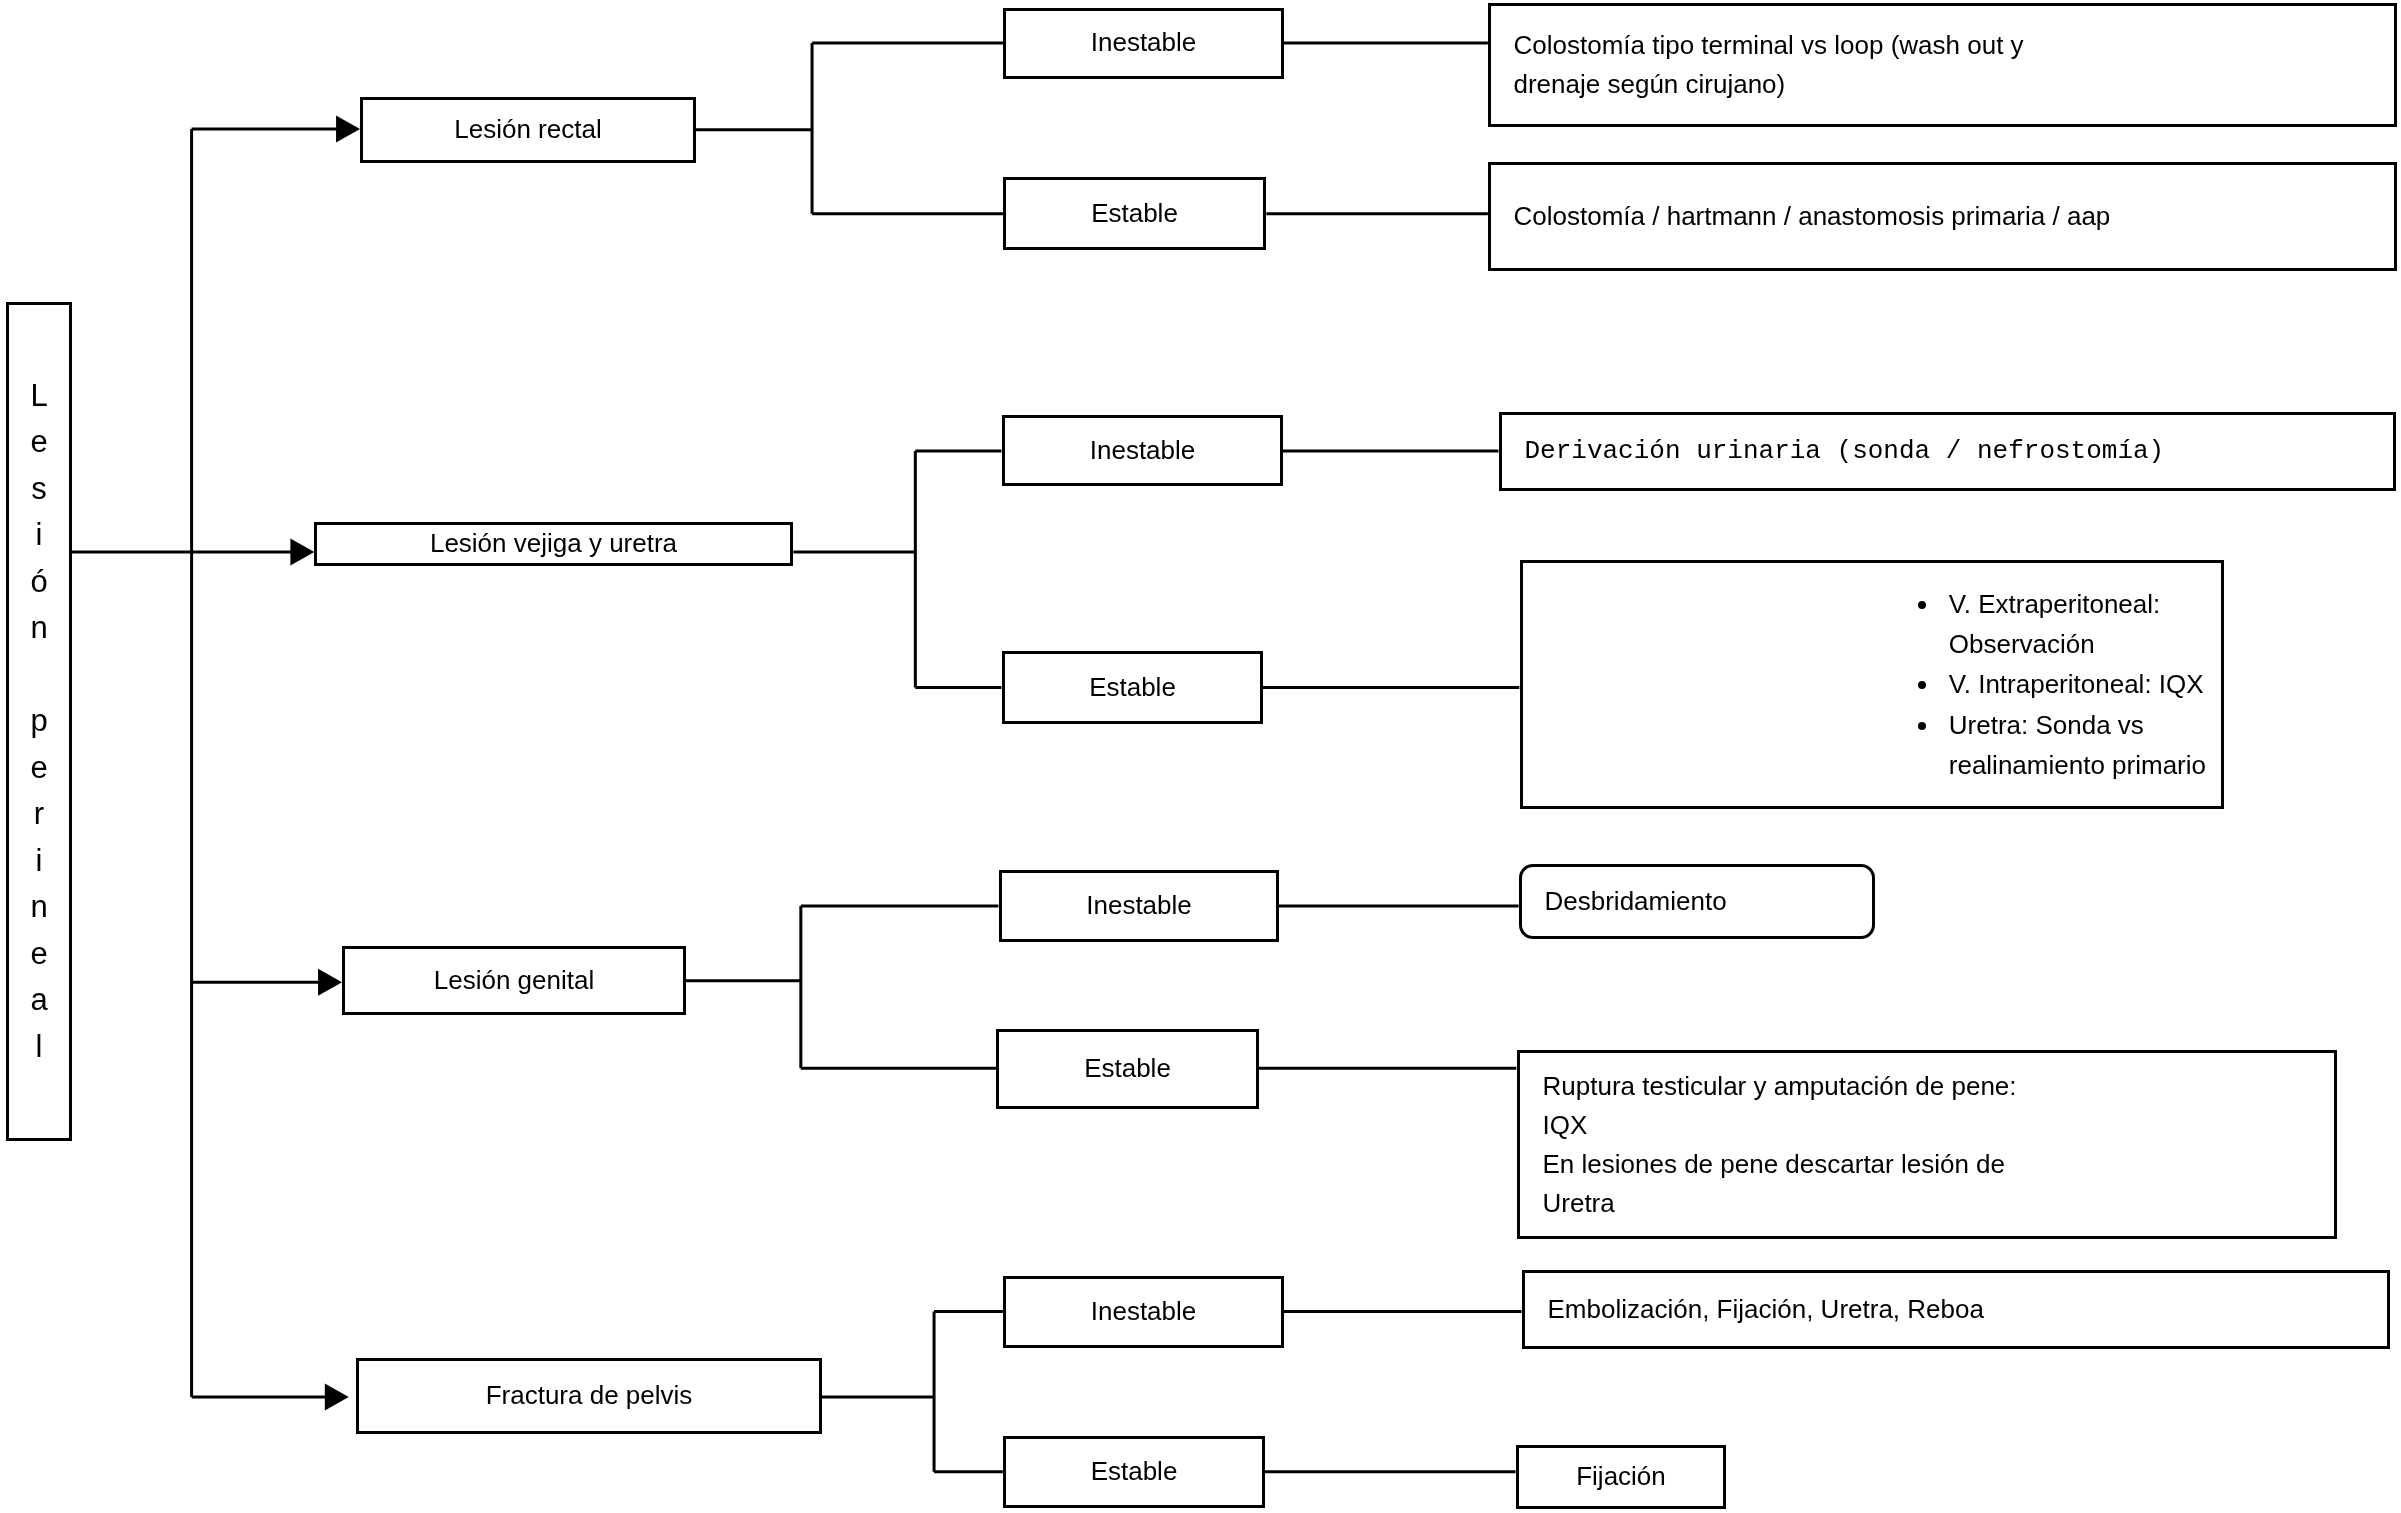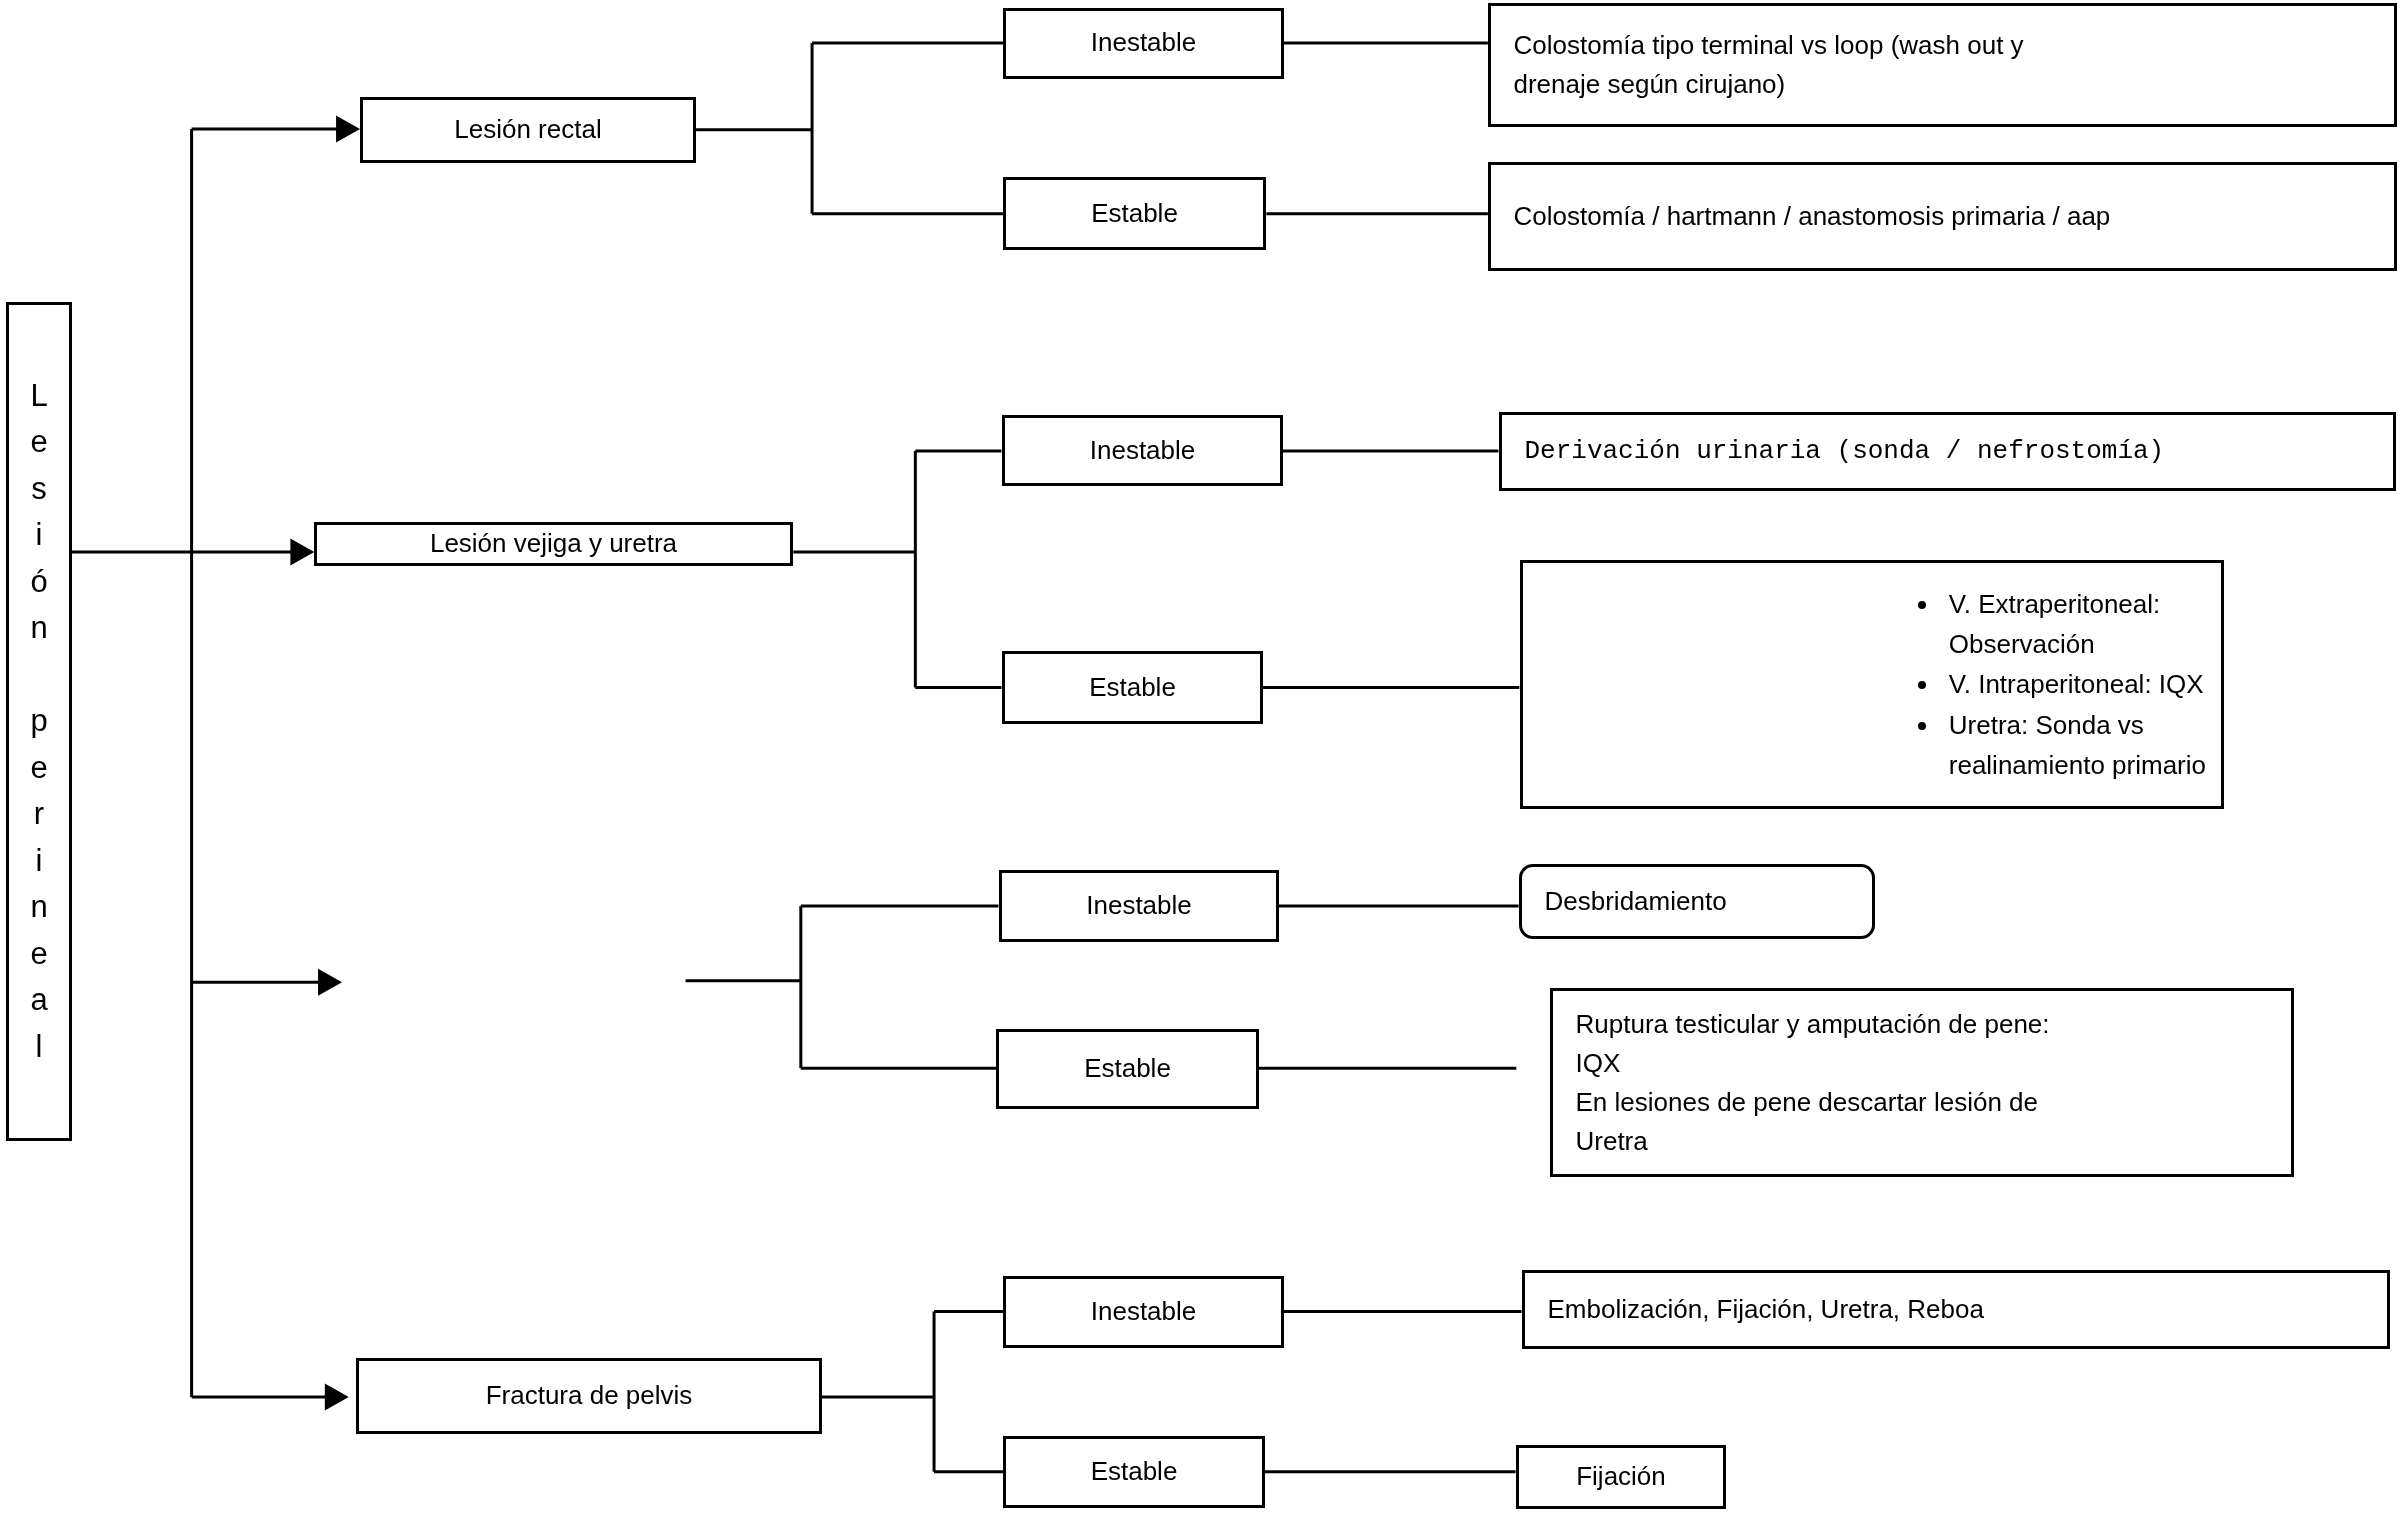--- a/index.html
+++ b/index.html
@@ -100,24 +100,25 @@
   <div class="box bullets-box" style="left:1520px;top:560px;width:704px;height:249px;justify-content:flex-end;">
     <ul>
       <li>V. Extraperitoneal:
 Observación</li>
       <li>V. Intraperitoneal: IQX</li>
       <li>Uretra: Sonda vs
 realinamiento primario</li>
     </ul>
   </div>
 
+  <div class="box center" style="left:342px;top:946px;width:344px;height:69px;">Lesión genital</div>
   <div class="box center" style="left:999px;top:870px;width:280px;height:72px;">Inestable</div>
   <div class="box center" style="left:996px;top:1029px;width:263px;height:80px;">Estable</div>
   <div class="box outcome" style="left:1519px;top:864px;width:356px;height:75px;border-radius:14px;">Desbridamiento</div>
-  <div class="box outcome" style="left:1517px;top:988px;width:744px;height:189px;margin-left:33px;">Ruptura testicular y amputación de pene:
+  <div class="box outcome" style="left:1517px;top:1050px;width:820px;height:189px;">Ruptura testicular y amputación de pene:
 IQX
 En lesiones de pene descartar lesión de
 Uretra</div>
 
   <div class="box center" style="left:356px;top:1358px;width:466px;height:76px;">Fractura de pelvis</div>
   <div class="box center" style="left:1003px;top:1276px;width:281px;height:72px;">Inestable</div>
   <div class="box center" style="left:1003px;top:1436px;width:262px;height:72px;">Estable</div>
   <div class="box outcome" style="left:1522px;top:1270px;width:868px;height:79px;">Embolización, Fijación, Uretra, Reboa</div>
   <div class="box center" style="left:1516px;top:1445px;width:210px;height:64px;">Fijación</div>
 

